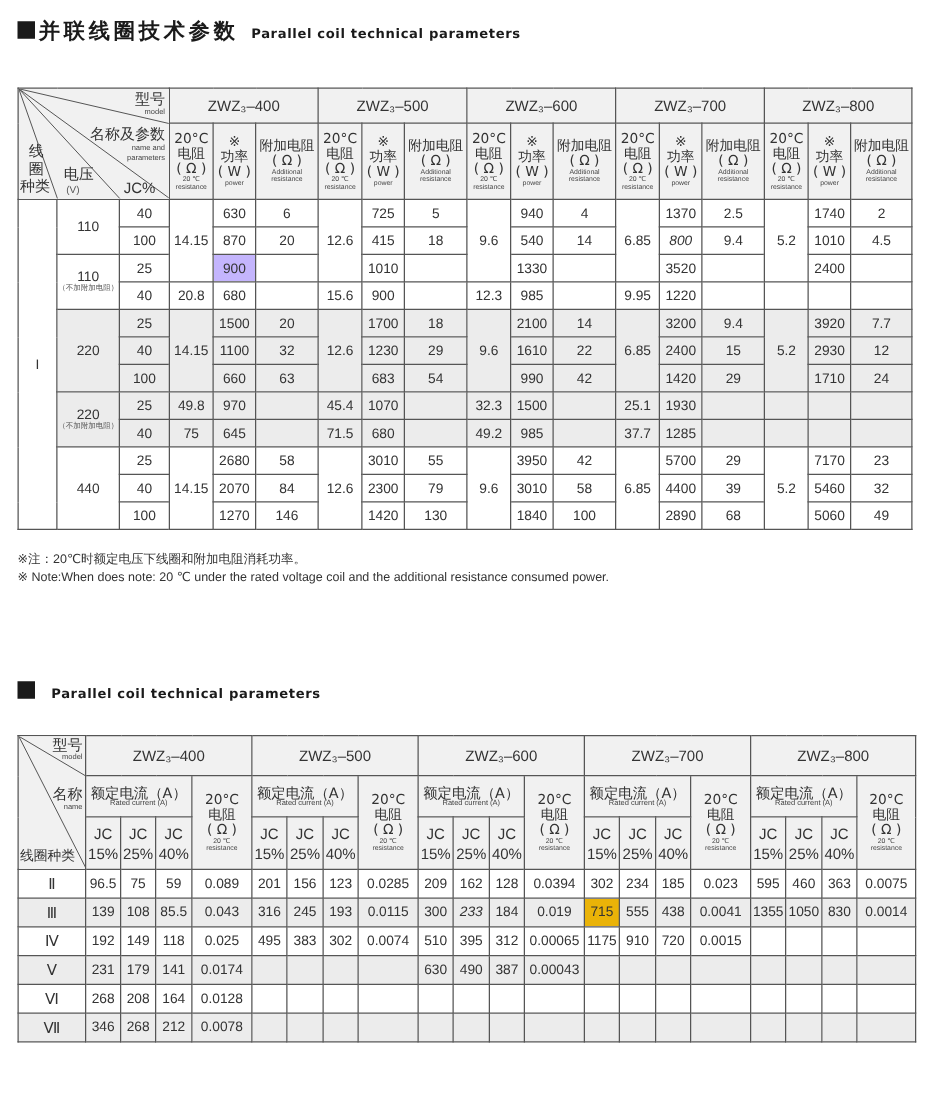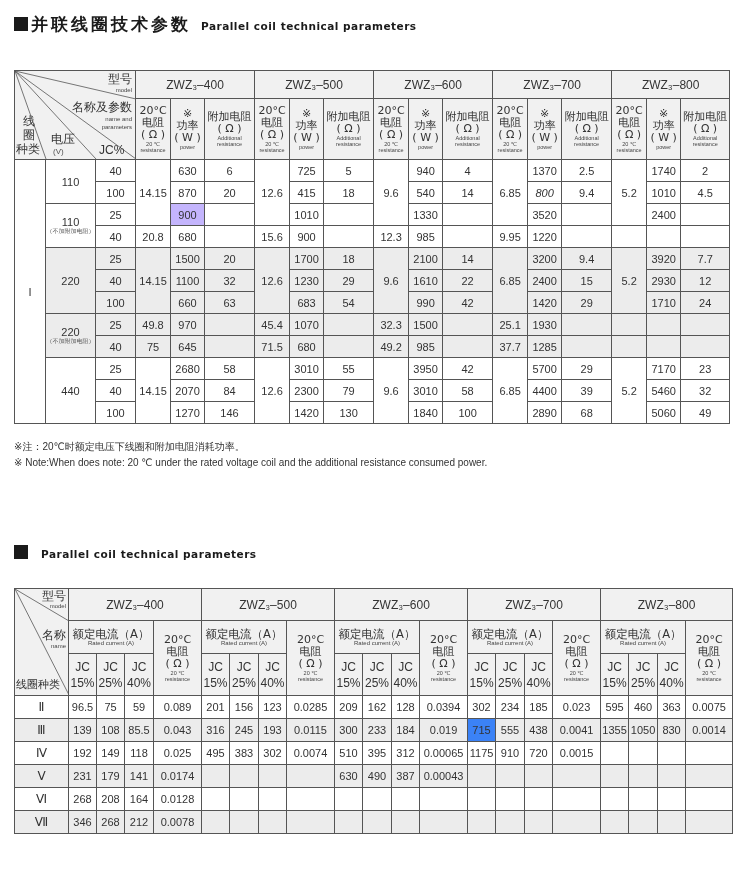--- a/index.html
+++ b/index.html
@@ -521,24 +521,24 @@
         <td style="background:#ececec;font-size:12px;"><span class="">Ⅲ</span></td>
         <td style="background:#ececec;"><span class="">139</span></td>
         <td style="background:#ececec;"><span class="">108</span></td>
         <td style="background:#ececec;"><span class="">85.5</span></td>
         <td style="background:#ececec;"><span class="">0.043</span></td>
         <td style="background:#ececec;"><span class="">316</span></td>
         <td style="background:#ececec;"><span class="">245</span></td>
         <td style="background:#ececec;"><span class="">193</span></td>
         <td style="background:#ececec;"><span class="">0.0115</span></td>
         <td style="background:#ececec;"><span class="">300</span></td>
-        <td style="background:#ececec;"><span class="">233</span></td>
+        <td style="background:#ececec;font-style:italic;"><span class="">233</span></td>
         <td style="background:#ececec;"><span class="">184</span></td>
         <td style="background:#ececec;"><span class="">0.019</span></td>
-        <td style="background:#3b82f6;"><span class="">715</span></td>
+        <td style="background:#eab308;"><span class="">715</span></td>
         <td style="background:#ececec;"><span class="">555</span></td>
         <td style="background:#ececec;"><span class="">438</span></td>
         <td style="background:#ececec;"><span class="">0.0041</span></td>
         <td style="background:#ececec;"><span class="">1355</span></td>
         <td style="background:#ececec;"><span class="">1050</span></td>
         <td style="background:#ececec;"><span class="">830</span></td>
         <td style="background:#ececec;"><span class="">0.0014</span></td>
       </tr>
       <tr style="height:23px;">
         <td style="background:#fff;font-size:12px;"><span class="">Ⅳ</span></td>

